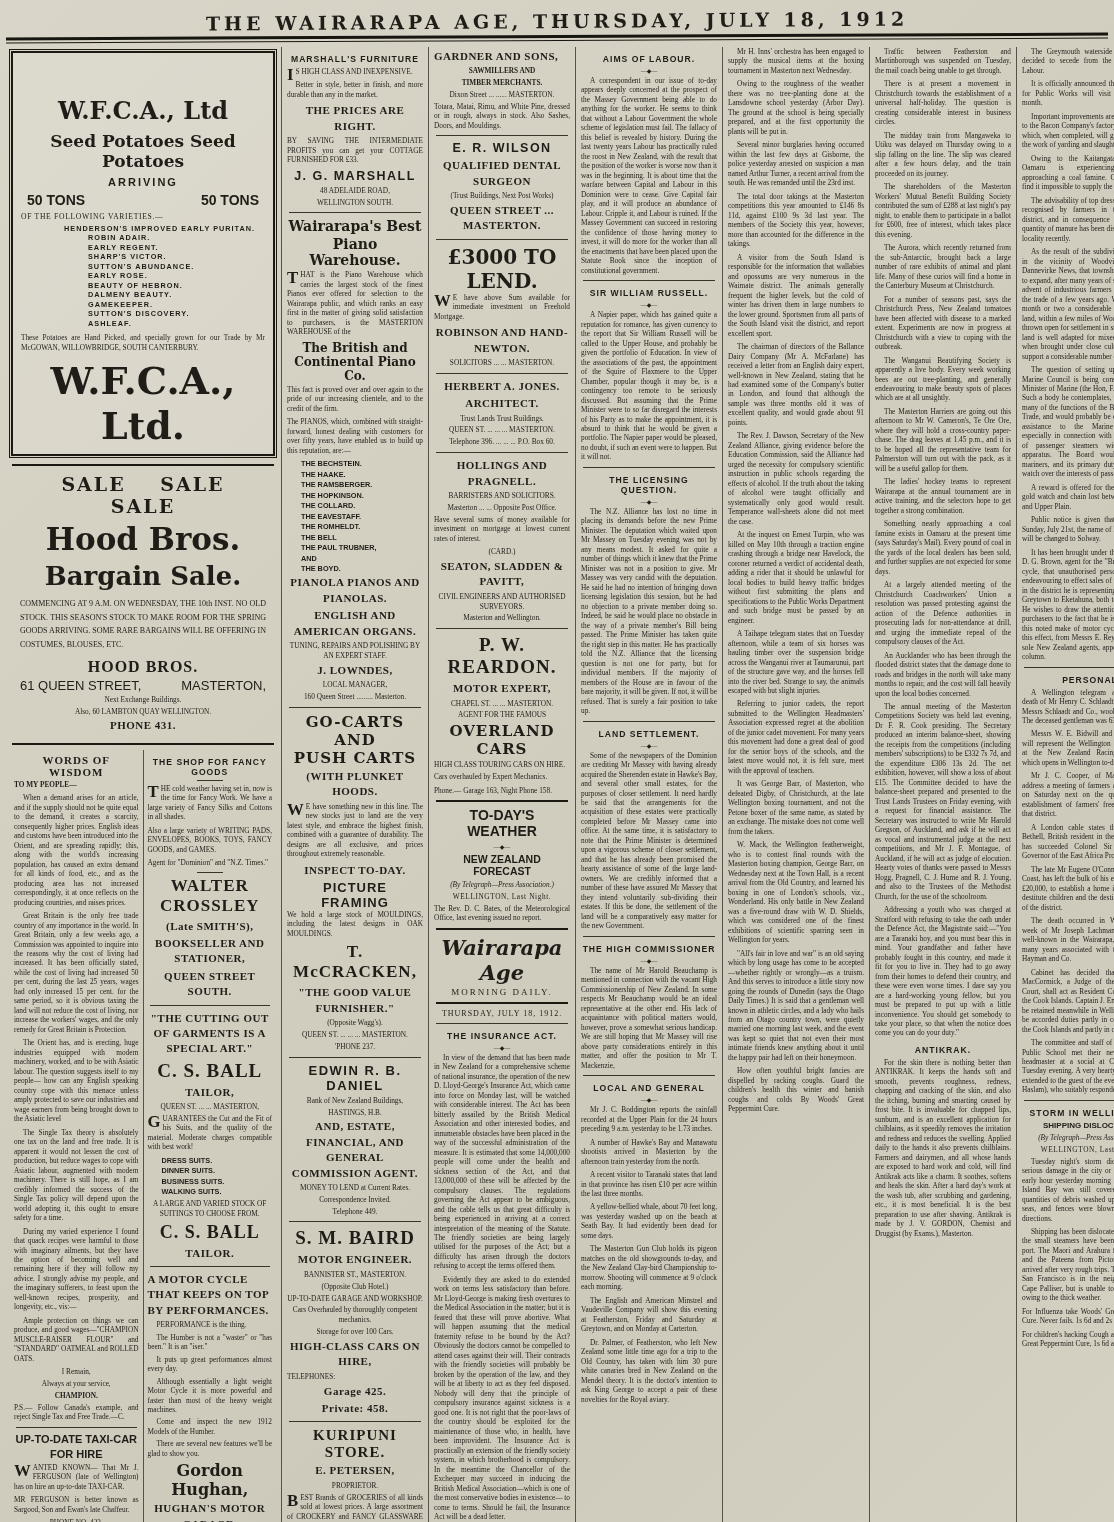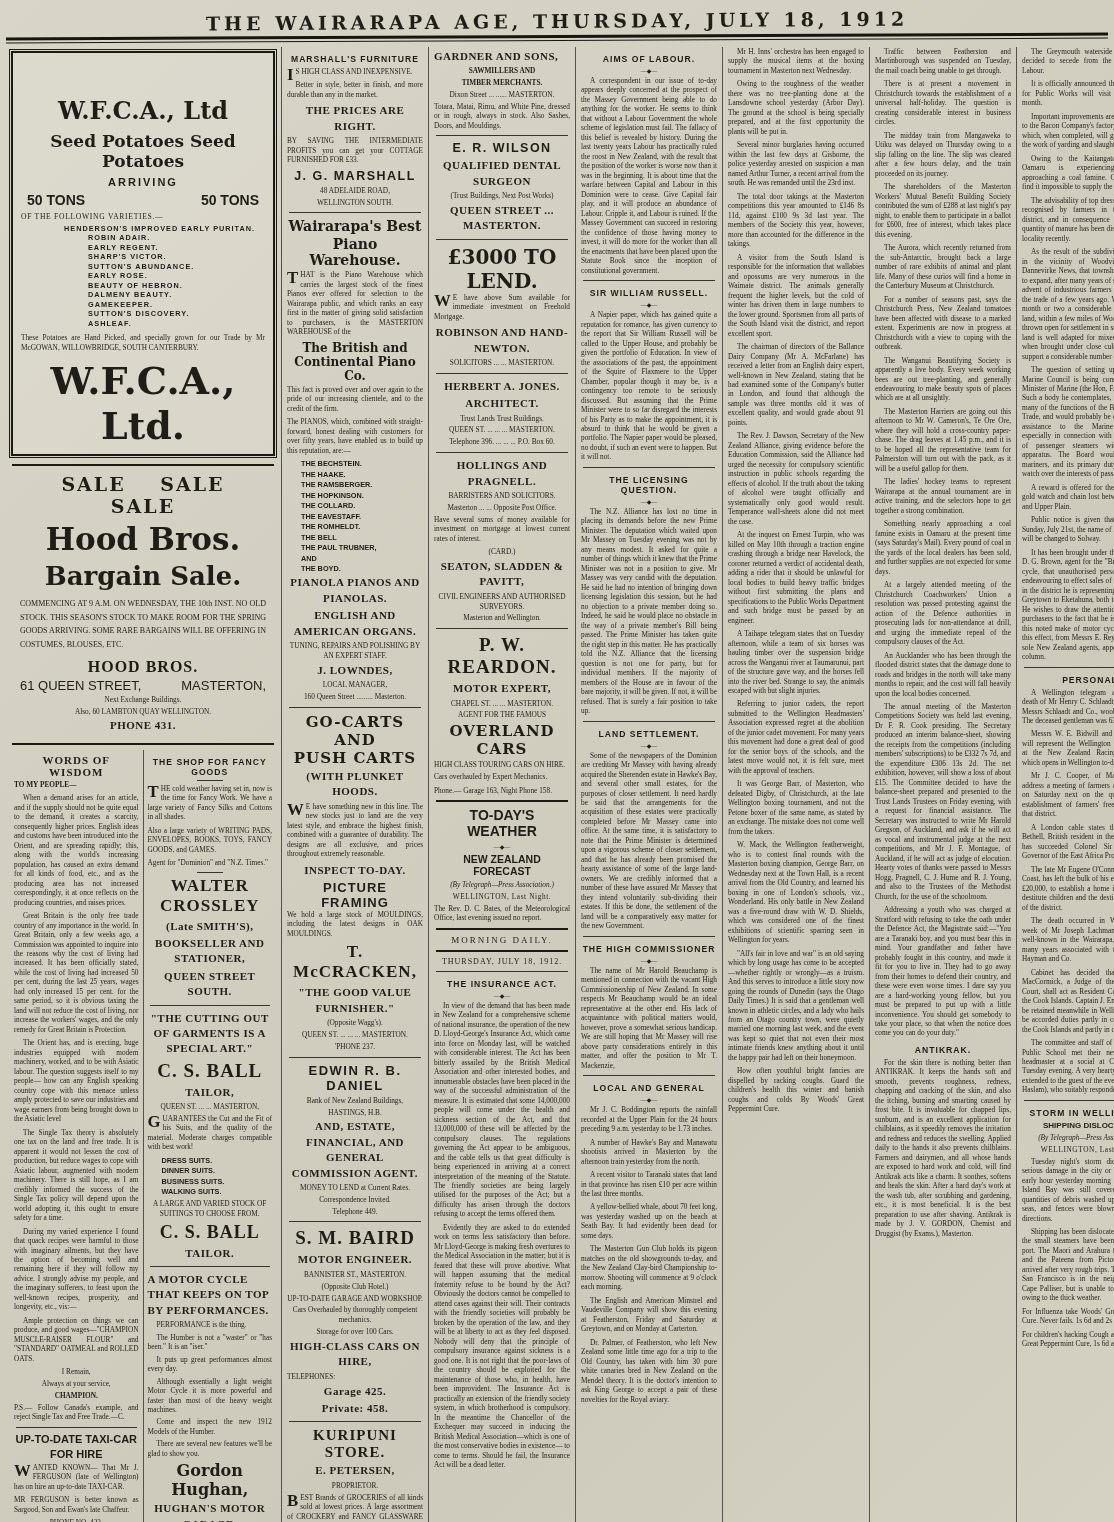--- a/index.html
+++ b/index.html
@@ -325,20 +325,21 @@
       <p class="np nfirst">Cars overhauled by Expert Mechanics.</p>
       <p class="np nfirst">Phone.— Garage 163, Night Phone 158.</p>
       <div class="hrthick"></div>
       <div class="weather-h">TO-DAY'S WEATHER</div>
       <div class="diamondrule">—◆—</div>
       <div class="forecast-h">NEW ZEALAND FORECAST</div>
       <div class="adline" style="font-style:italic">(By Telegraph—Press Association.)</div>
       <div class="adline sc">WELLINGTON, Last Night.</div>
       <p class="np nfirst">The Rev. D. C. Bates, of the Meteorological Office, last evening issued no report.</p>
       <div class="hrthick"></div>
+      <div class="nameplate">Wairarapa Age</div>
       <div class="morning">MORNING DAILY.</div>
       <div class="hrthick"></div>
       <div class="dateline">THURSDAY, JULY 18, 1912.</div>
       <div class="hrw"></div>
       <div class="h-art">THE INSURANCE ACT.</div>
       <div class="diamondrule">—◆—</div>
       <div style="font-size:7.1px">
           <p class="np">In view of the demand that has been made in New Zealand for a comprehensive scheme of national insurance, the operation of the new D. Lloyd-George's Insurance Act, which came into force on Monday last, will be watched with considerable interest. The Act has been bitterly assailed by the British Medical Association and other interested bodies, and innumerable obstacles have been placed in the way of the successful administration of the measure. It is estimated that some 14,000,000 people will come under the health and sickness section of the Act, and that 13,000,000 of these will be affected by the compulsory clauses. The regulations governing the Act appear to be ambiguous, and the cable tells us that great difficulty is being experienced in arriving at a correct interpretation of the meaning of the Statute. The friendly societies are being largely utilised for the purposes of the Act; but a difficulty has arisen through the doctors refusing to accept the terms offered them.</p>
           <p class="np">Evidently they are asked to do extended work on terms less satisfactory than before. Mr Lloyd-George is making fresh overtures to the Medical Association in the matter; but it is feared that these will prove abortive. What will happen assuming that the medical fraternity refuse to be bound by the Act? Obviously the doctors cannot be compelled to attend cases against their will. Their contracts with the friendly societies will probably be broken by the operation of the law, and they will be at liberty to act as they feel disposed. Nobody will deny that the principle of compulsory insurance against sickness is a good one. It is not right that the poor-laws of the country should be exploited for the maintenance of those who, in health, have been improvident. The Insurance Act is practically an extension of the friendly society system, in which brotherhood is compulsory. In the meantime the Chancellor of the Exchequer may succeed in inducing the British Medical Association—which is one of the most conservative bodies in existence— to come to terms. Should he fail, the Insurance Act will be a dead letter.</p>
         </div>

